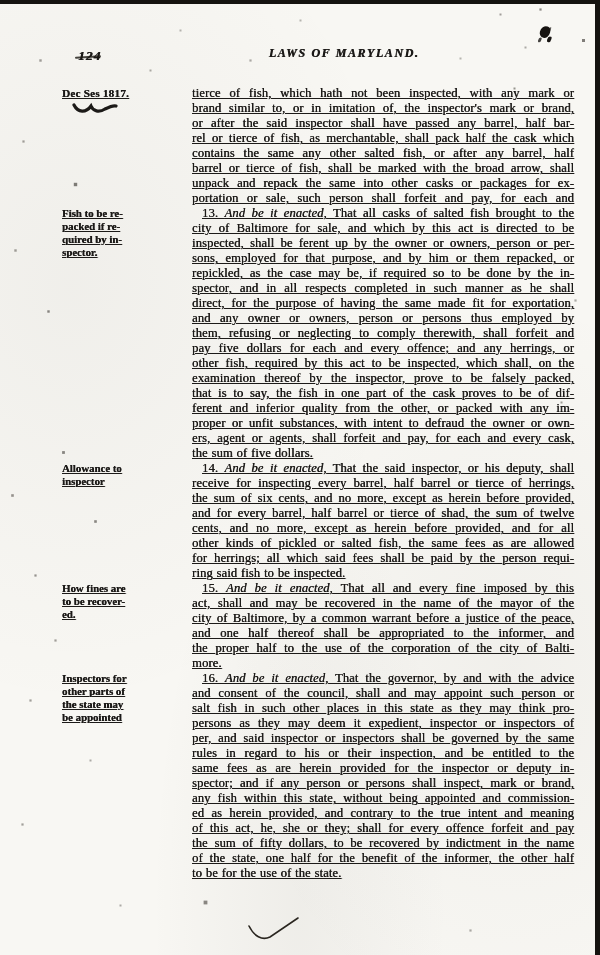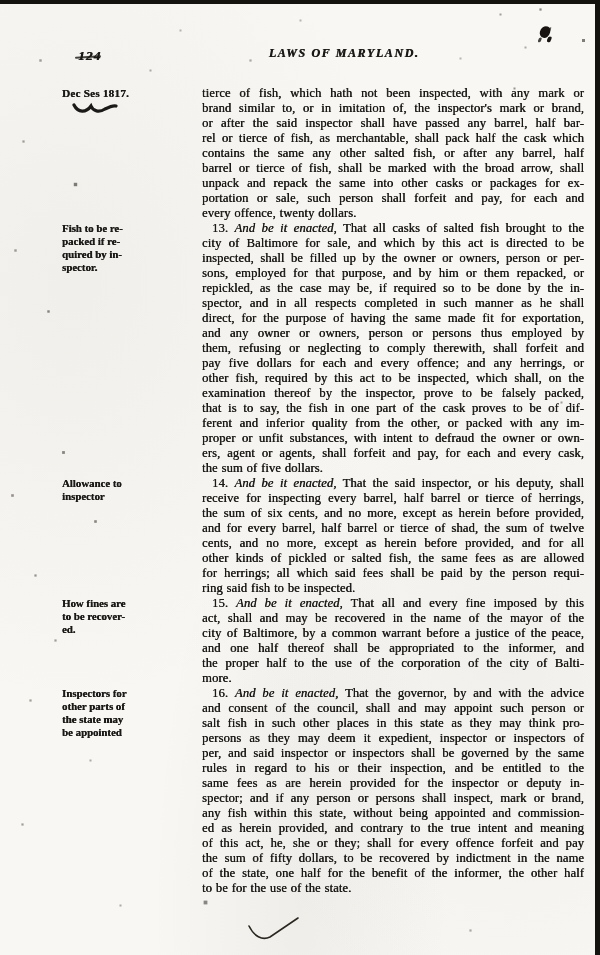--- a/index.html
+++ b/index.html
@@ -29,30 +29,30 @@
     position:absolute;left:63px;top:10px;width:26px;height:2px;
     background:rgba(25,22,18,0.8);transform:rotate(-3deg);border-radius:2px;
   }
   .page-title{
     position:absolute;left:332px;top:0;transform:translateX(-50%);
     font-weight:bold;font-size:12px;letter-spacing:1.6px;white-space:nowrap;
     text-shadow:0.5px 0 0 currentColor;
   }
 
   .content{position:absolute;top:86px;left:62px;width:500px;}
-  .sec{display:grid;grid-template-columns:116px 1fr;column-gap:8px;}
+  .sec{display:grid;grid-template-columns:116px 1fr;column-gap:14px;text-decoration:underline;}
   .margin-cell{
     padding-top:1px;padding-right:6px;
     font-size:10.8px;line-height:13px;font-weight:bold;
     text-shadow:0.3px 0 0 currentColor;
     position:relative;
   }
   .session-note{font-size:11.2px;letter-spacing:0.2px;white-space:nowrap;}
   .squiggle{display:block;margin-top:1px;margin-left:10px;}
-  .body-cell{width:382px;margin-left:16px;}
+  .body-cell{width:382px;}
   .ln{
     font-size:12.6px;line-height:15px;
     text-align:justify;text-align-last:justify;
     letter-spacing:0.1px;word-spacing:0.5px;
     text-shadow:0.35px 0 0 currentColor;
     white-space:normal;
   }
   .ln.last{text-align:left;text-align-last:left;}
   .ln.first{text-indent:10px;}
   .ln i{font-style:italic;}
@@ -109,35 +109,34 @@
       </div>
       <div class="body-cell">
         <div class="ln">tierce of fish, which hath not been inspected, with any mark or</div>
         <div class="ln">brand similar to, or in imitation of, the inspector's mark or brand,</div>
         <div class="ln">or after the said inspector shall have passed any barrel, half bar-</div>
         <div class="ln">rel or tierce of fish, as merchantable, shall pack half the cask which</div>
         <div class="ln">contains the same any other salted fish, or after any barrel, half</div>
         <div class="ln">barrel or tierce of fish, shall be marked with the broad arrow, shall</div>
         <div class="ln">unpack and repack the same into other casks or packages for ex-</div>
         <div class="ln">portation or sale, such person shall forfeit and pay, for each and</div>
-        <div class="ln last">every offence, twenty dollars.</div>
       </div>
     </div>
 
     <div class="sec">
       <div class="margin-cell">
         <div>Fish to be re-</div>
         <div>packed if re-</div>
         <div>quired by in-</div>
         <div>spector.</div>
       </div>
       <div class="body-cell">
         <div class="ln first">13. <i>And be it enacted,</i> That all casks of salted fish brought to the</div>
         <div class="ln">city of Baltimore for sale, and which by this act is directed to be</div>
-        <div class="ln">inspected, shall be filled up by the owner or owners, person or per-</div>
+        <div class="ln">inspected, shall be ferent up by the owner or owners, person or per-</div>
         <div class="ln">sons, employed for that purpose, and by him or them repacked, or</div>
         <div class="ln">repickled, as the case may be, if required so to be done by the in-</div>
         <div class="ln">spector, and in all respects completed in such manner as he shall</div>
         <div class="ln">direct, for the purpose of having the same made fit for exportation,</div>
         <div class="ln">and any owner or owners, person or persons thus employed by</div>
         <div class="ln">them, refusing or neglecting to comply therewith, shall forfeit and</div>
         <div class="ln">pay five dollars for each and every offence; and any herrings, or</div>
         <div class="ln">other fish, required by this act to be inspected, which shall, on the</div>
         <div class="ln">examination thereof by the inspector, prove to be falsely packed,</div>
         <div class="ln">that is to say, the fish in one part of the cask proves to be of dif-</div>

